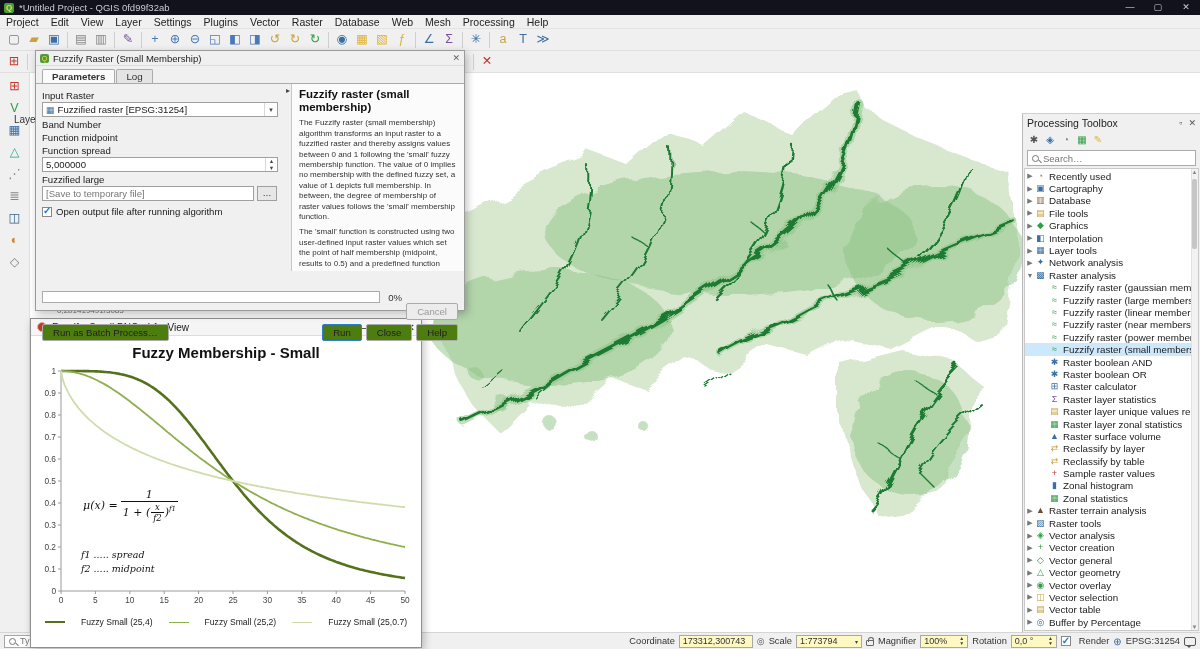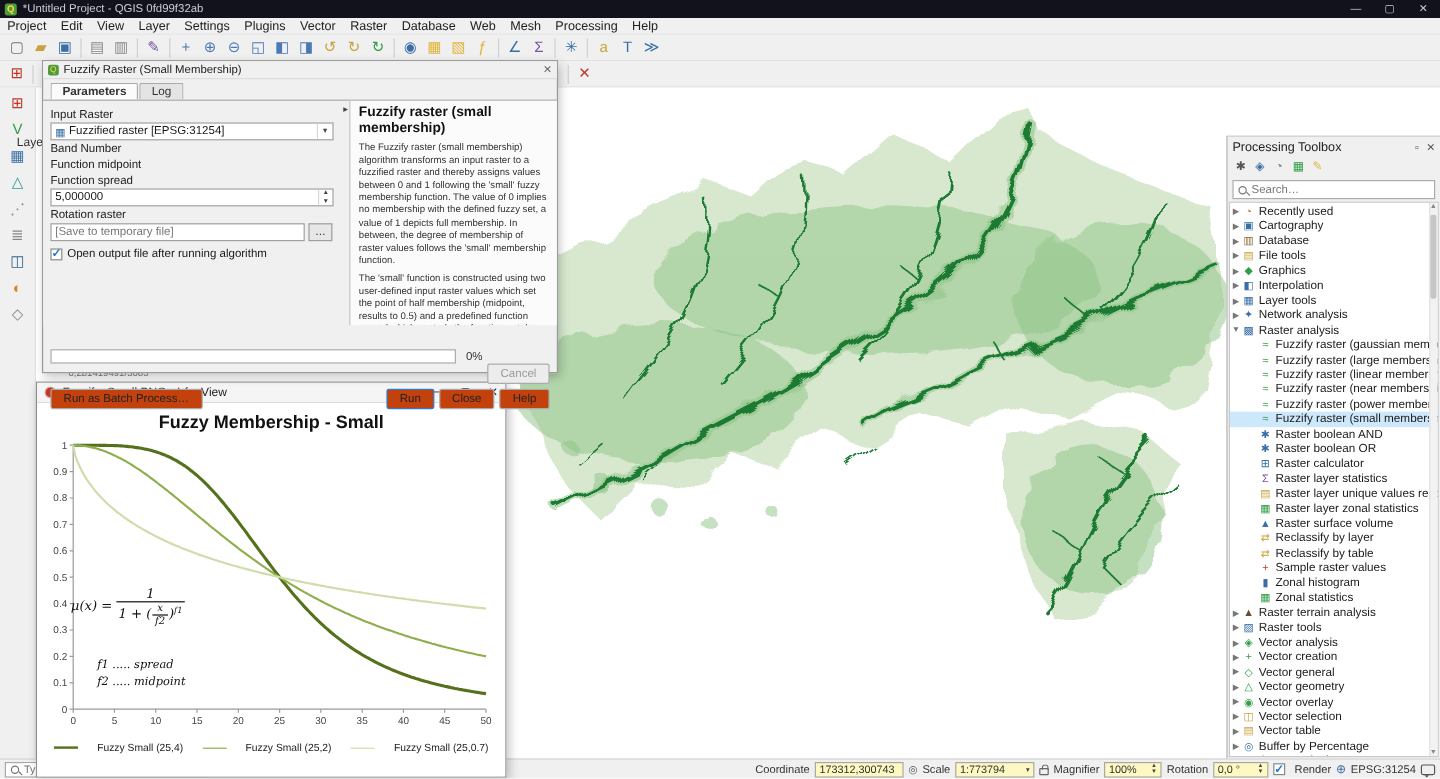--- a/index.html
+++ b/index.html
@@ -77,36 +77,36 @@
   .chk-row { display:flex; align-items:center; margin-top:5px; font-size:9.6px; }
   .checkbox { width:10px; height:10px; border:1px solid #888; background:#fff; position:relative; margin-right:4px; flex:0 0 auto; }
   .checkbox.checked::after { content:"✓"; position:absolute; left:0px; top:-2.5px; font-size:10px; color:#1b76d2; font-weight:bold; }
   #dialog-help { flex:1; background:#fbfbfb; border-left:1px solid #c6c6c6; padding:4px 7px; overflow:hidden; }
   #dialog-help h3 { font-size:11.5px; color:#111; margin-bottom:4px; line-height:1.15; }
   #dialog-help p { font-size:8px; color:#333; line-height:1.3; margin-bottom:5px; }
   #help-collapse { position:absolute; left:250px; top:2px; font-size:8px; color:#444; }
   #dialog-progress-row { display:flex; align-items:center; padding:3px 6px 2px 6px; }
   #progressbar { flex:1; height:12px; background:#fff; border:1px solid #ababab; }
   #progress-label { width:26px; text-align:right; font-size:9.6px; color:#333; padding-right:4px; }
-  .btn { height:17px; border:1px solid #ababab; background:#c2410c; font-size:9.6px; padding:0 10px; line-height:15px; color:#222; border-radius:2px; }
+  .btn { height:17px; border:1px solid #ababab; background:#4d7c0f; font-size:9.6px; padding:0 10px; line-height:15px; color:#222; border-radius:2px; }
   .btn.disabled { color:#9a9a9a; background:#ececec;margin-top:29px; }
   .btn.default { border-color:#2d7dd2; }
   #dialog-buttons { display:flex; align-items:center; padding:2px 6px; gap:4px; }
   #dialog-buttons .spacer { flex:1; }
   
   #viewer { position:absolute; left:30px; top:318px; width:392px; height:330px; background:#fff; border:1px solid #8f8f8f; box-shadow:2px 3px 8px rgba(0,0,0,.25); z-index:5; }
   #viewer-titlebar { height:17px; background:#f5f5f5; border-bottom:1px solid #ddd; display:flex; align-items:center; padding:0 6px; font-size:10px; }
   #viewer-titlebar .v-icon { width:10px; height:10px; border-radius:50%; background:#c0392b; border:1.5px solid #e8b0a8; margin-right:5px; }
   #viewer-controls { margin-left:auto; display:flex; gap:14px; color:#222; font-size:10px; }
   #viewer-content { position:relative; width:100%; height:311px; background:#fff; padding-top:8px; }
   #chart-title { text-align:center; font-size:15px; font-weight:bold; color:#111; margin-bottom:2px; }
   #chart-legend { display:flex; justify-content:center; gap:16px; align-items:center; margin-top:0px; }
   .legend-item { display:flex; align-items:center; gap:16px; font-size:8.6px; color:#222; }
   .legend-swatch { width:20px; height:0; }
-  .formula { position:absolute; left:28px; top:152px; font-family:"DejaVu Serif", serif; font-style:italic; font-size:11px; color:#111; }
+  .formula { position:absolute; left:52px; top:152px; font-family:"DejaVu Serif", serif; font-style:italic; font-size:11px; color:#111; }
   .frac { display:inline-block; text-align:center; vertical-align:middle; margin:0 3px; }
   .frac > .num { display:block; border-bottom:1px solid #111; padding:0 4px; }
   .frac > .den { display:block; padding:0 2px; }
   .frac.small { font-size:8.5px; margin:0 1px; }
   .frac.small > .num { padding:0 2px; }
   sup { font-size:7px; }
   .formula-notes { position:absolute; left:50px; top:212px; font-family:"DejaVu Serif", serif; font-style:italic; font-size:9.5px; color:#111; line-height:1.5; }
   
   #statusbar { position:absolute; left:0; top:632px; width:100%; height:17px; background:#f0f0f0; border-top:1px solid #d5d5d5; display:flex; align-items:center; padding:0 4px; gap:4px; font-size:9.3px; color:#333; z-index:4; }
   #locator-box { display:flex; align-items:center; gap:4px; border:1px solid #a8a8a8; background:#fff; height:13px; padding:0 4px; width:168px; }
@@ -303,21 +303,21 @@
         <div class="fld-label">Band Number</div>
         <div class="fld-label">Function midpoint</div>
         <div class="fld-label">Function spread</div>
         <div class="spin">
           <span>5,000000</span>
           <span class="s-arrows">
               <span>▲</span>
               <span>▼</span>
             </span>
         </div>
-        <div class="fld-label">Rotation raster</div>
+        <div class="fld-label">Fuzzified large</div>
         <div class="out-row">
           <div class="txt">
             <span style="color:#777">[Save to temporary file]</span>
           </div>
           <div class="dots-btn">…</div>
         </div>
         <div class="chk-row">
           <span class="checkbox checked"></span>
           <span>Open output file after running algorithm</span>
         </div>

